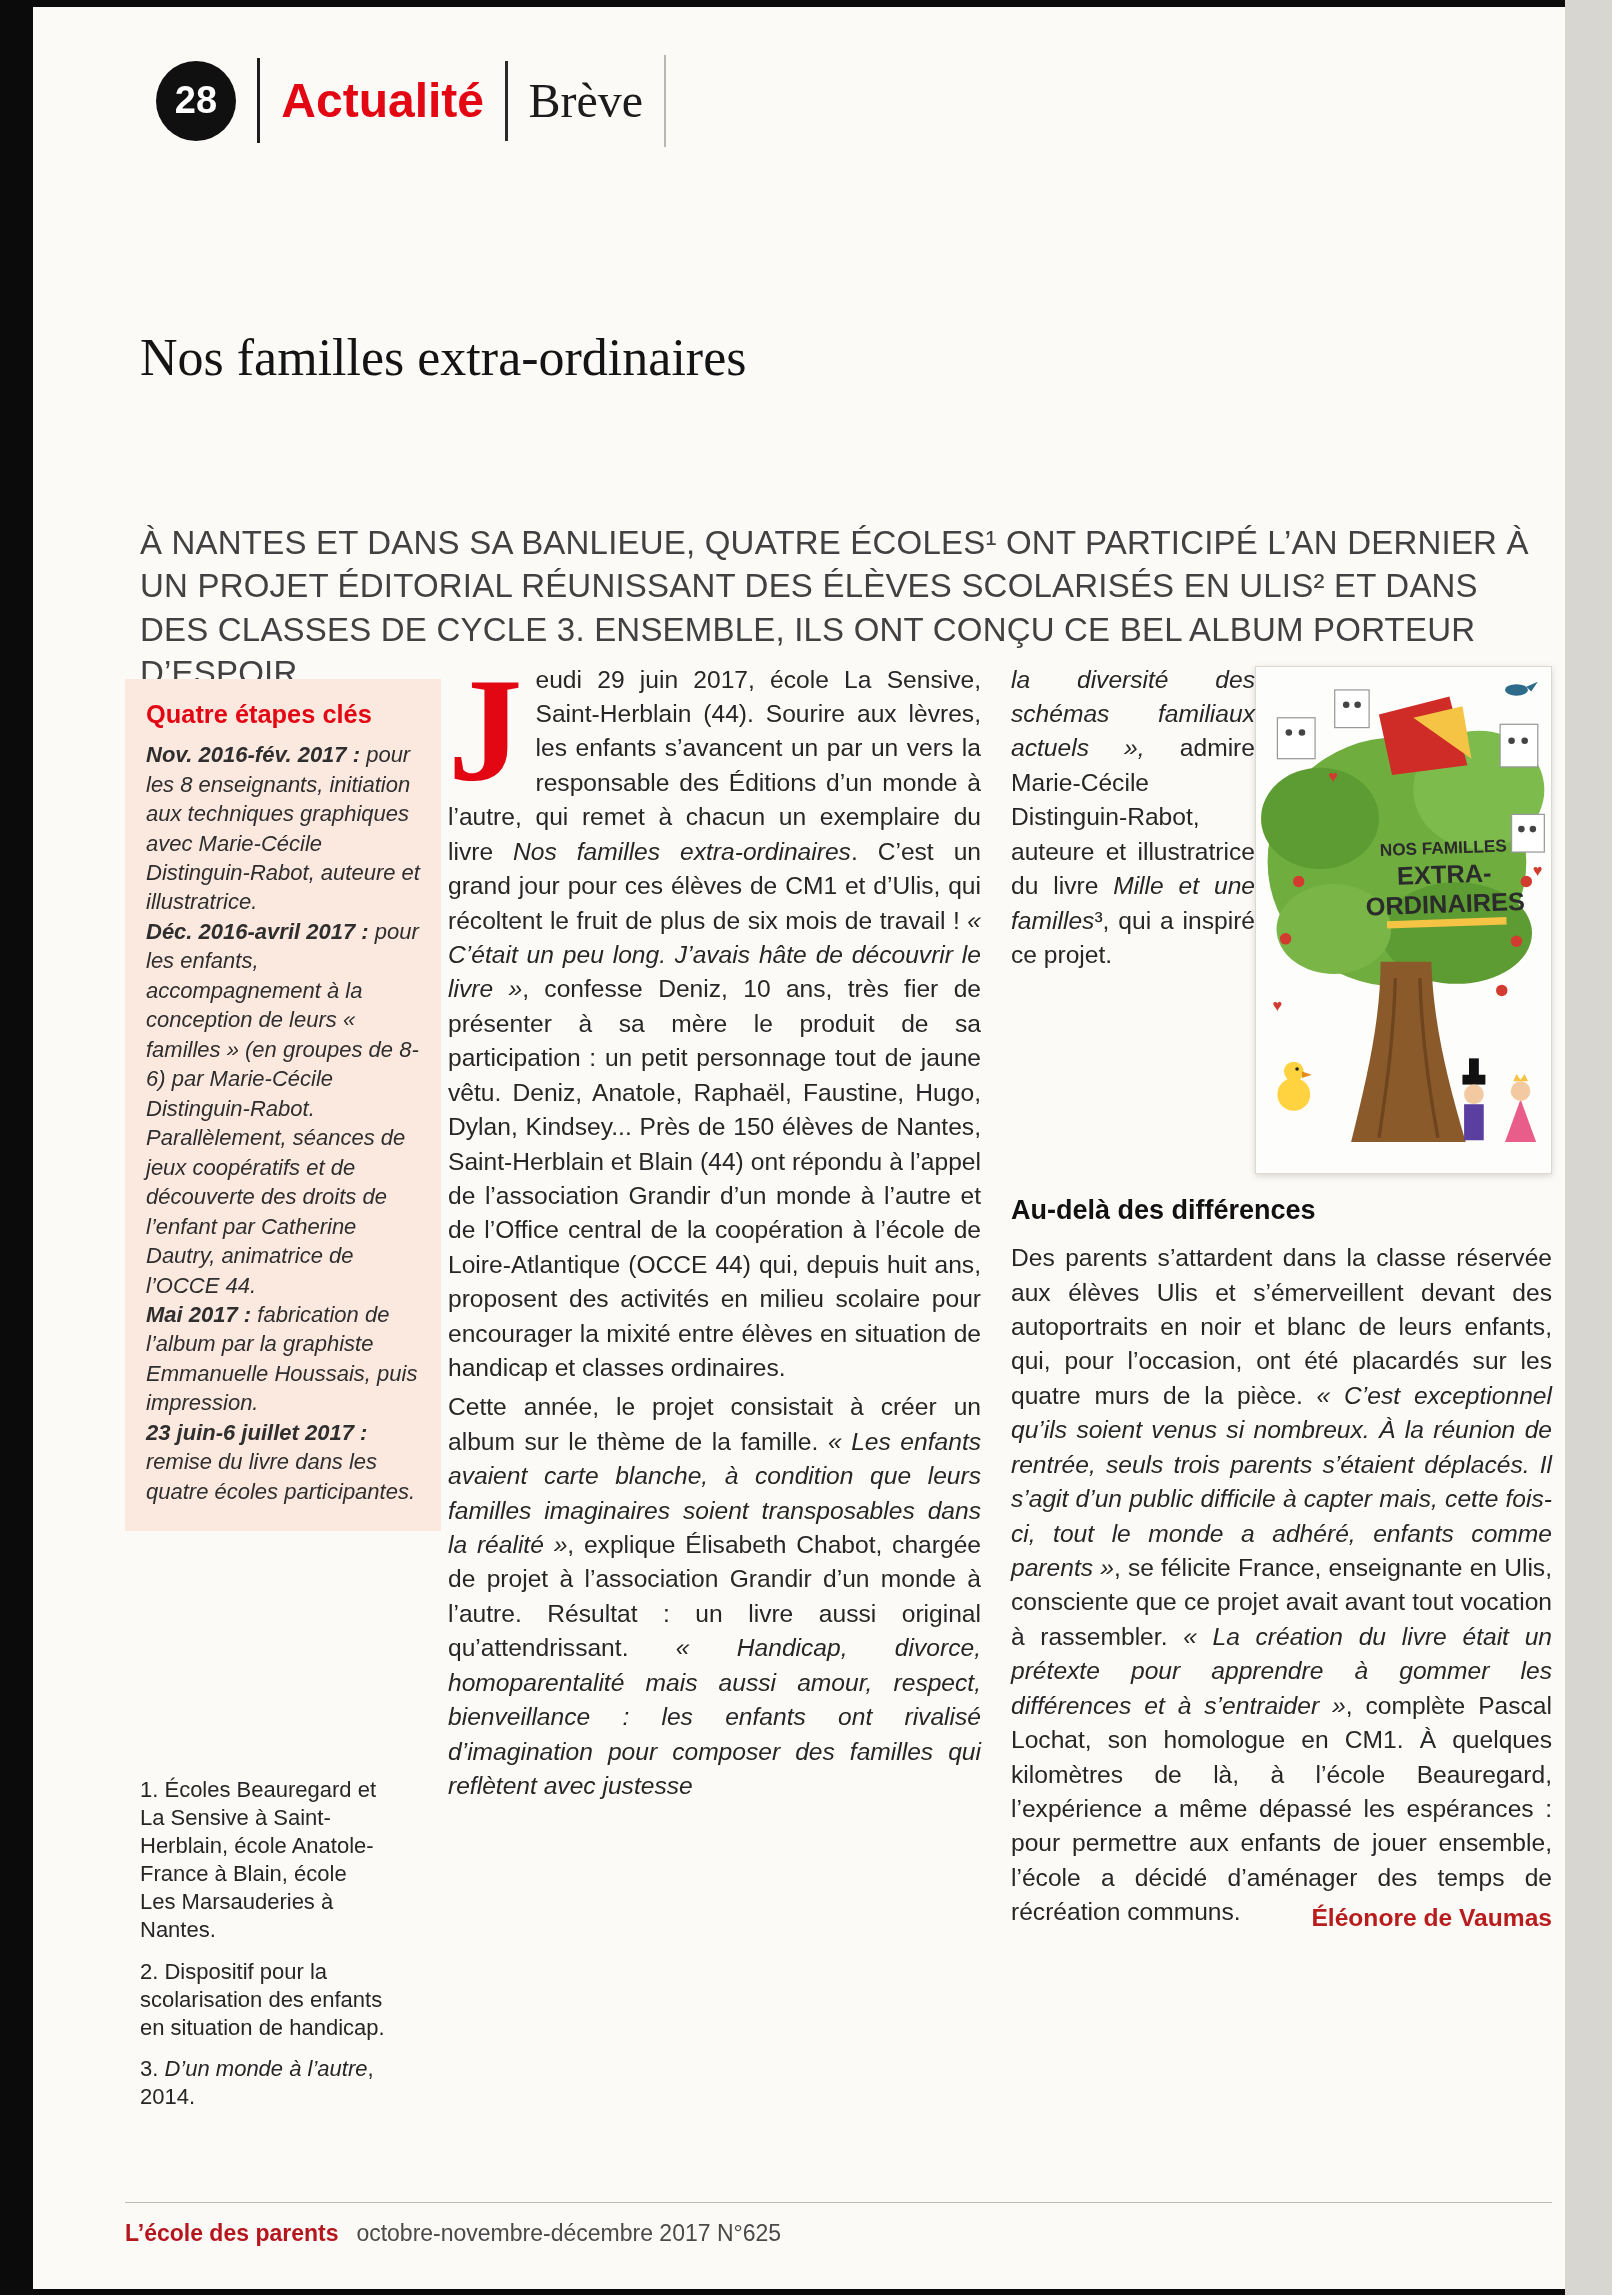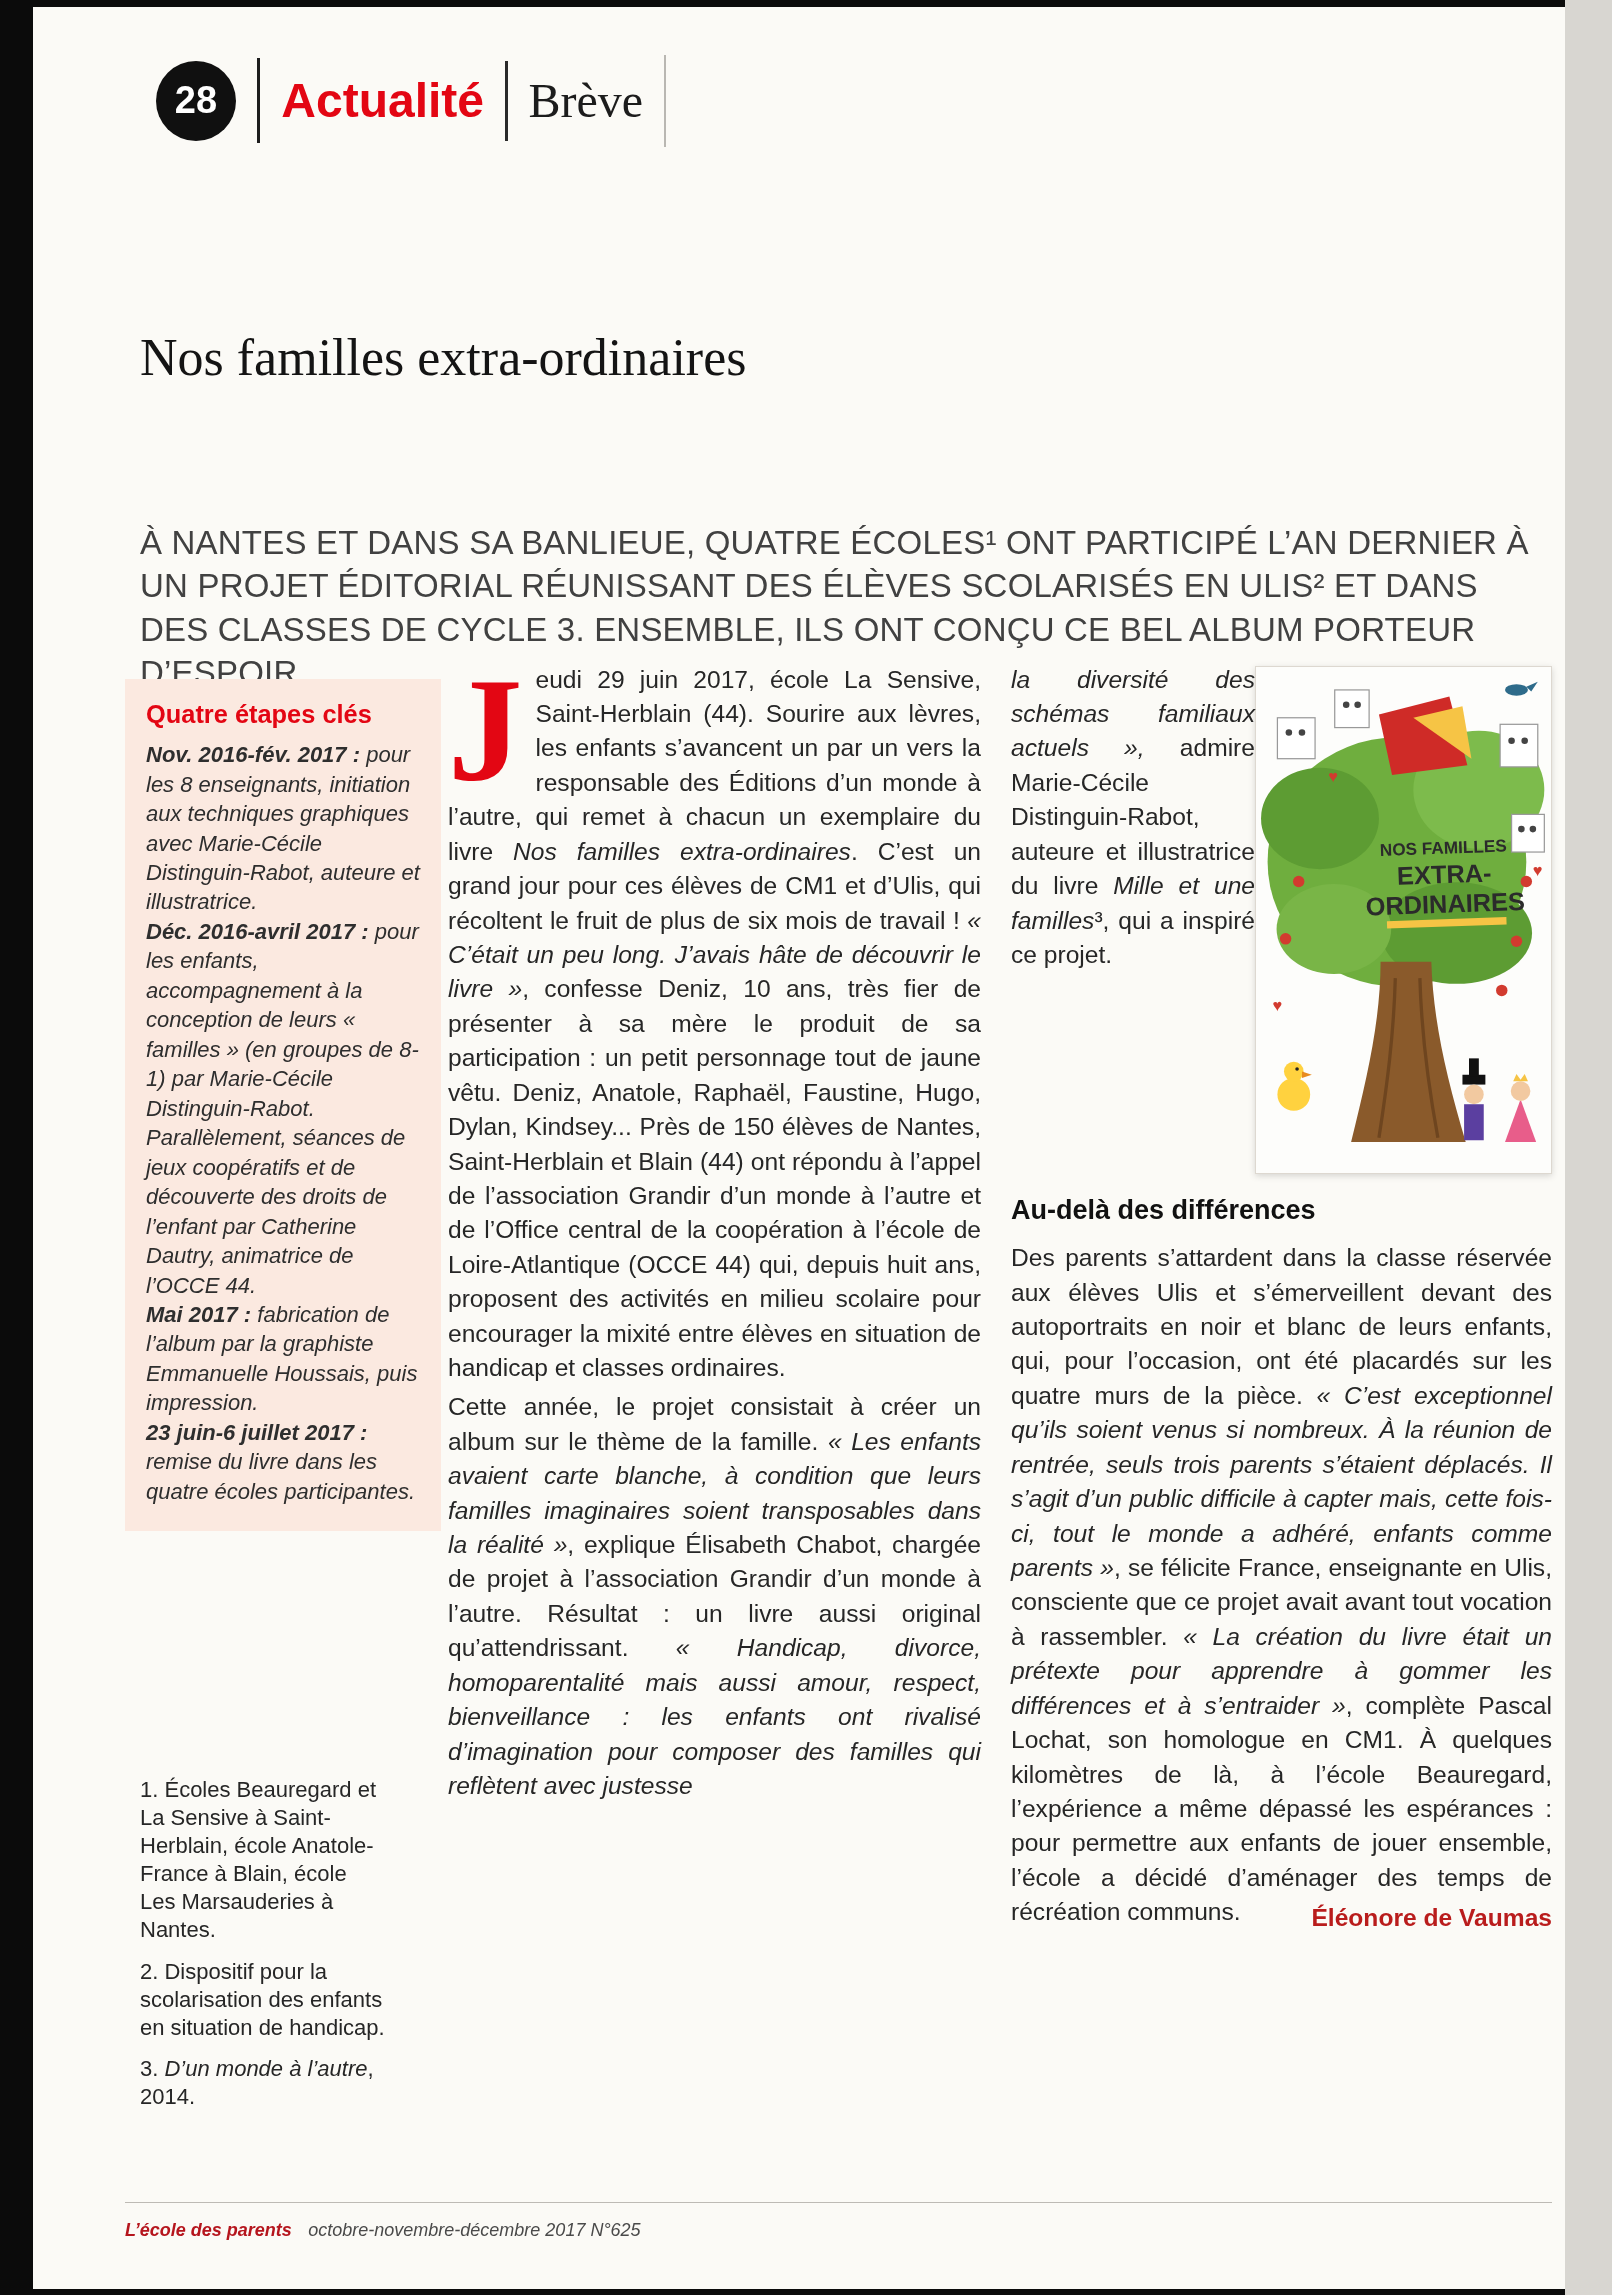--- a/index.html
+++ b/index.html
@@ -50,21 +50,21 @@
   
   .cover{float:right;width:295px;height:506px;margin:3.3px 0 18px 21px;background:#fdfdfb;
          border:0.8px solid #ddd8d0;box-shadow:0 1.6px 6.6px rgba(0,0,0,.15);}
   .cover svg{display:block;width:100%;height:100%;}
 
   .subhead{clear:both;margin:21px 0 11.5px 0;font-size:27px;font-weight:bold;color:#111;}
   .byline{margin-top:-34px;text-align:right;font-weight:bold;font-size:24.6px;color:#b91c1c;}
 
   
   .footer-rule{position:absolute;left:92px;top:2195px;width:1427px;height:1.6px;background:#bdbab4;}
-  .pagefooter{position:absolute;left:92px;top:2213px;font-size:18px;color:#4a4a4a;font-style:italic;}
+  .pagefooter{position:absolute;left:92px;top:2213px;font-size:23px;color:#4a4a4a;}
   .pagefooter .mag{font-weight:bold;color:var(--accent_dark,#c0121c);margin-right:11.5px;}
 </style>
 </head>
 <body>
 
 <div class="edge-right"></div>
 
 <div class="page">
 
   <header class="masthead">
@@ -77,21 +77,21 @@
     <div class="rubric">Brève</div>
     <div class="sep light"></div>
   </header>
 
   <h2 class="kicker">Nos familles extra-ordinaires</h2>
   <p class="standfirst">À NANTES ET DANS SA BANLIEUE, QUATRE ÉCOLES¹ ONT PARTICIPÉ L’AN DERNIER À UN PROJET ÉDITORIAL RÉUNISSANT DES ÉLÈVES SCOLARISÉS EN ULIS² ET DANS DES CLASSES DE CYCLE 3. ENSEMBLE, ILS ONT CONÇU CE BEL ALBUM PORTEUR D’ESPOIR.</p>
 
   <aside class="sidebar">
     <h3 class="sidebar-title">Quatre étapes clés</h3>
     <p class="step"><b class="step-date">Nov. 2016-fév. 2017 :</b> <span>pour les 8 enseignants, initiation aux techniques graphiques avec Marie-Cécile Distinguin-Rabot, auteure et illustratrice.</span></p>
-    <p class="step"><b class="step-date">Déc. 2016-avril 2017 :</b> <span>pour les enfants, accompagnement à la conception de leurs « familles » (en groupes de 8-1) par Marie-Cécile Distinguin-Rabot. Parallèlement, séances de jeux coopératifs et de découverte des droits de l’enfant par Catherine Dautry, animatrice de l’OCCE 44.</span></p>
+    <p class="step"><b class="step-date">Déc. 2016-avril 2017 :</b> <span>pour les enfants, accompagnement à la conception de leurs « familles » (en groupes de 8-6) par Marie-Cécile Distinguin-Rabot. Parallèlement, séances de jeux coopératifs et de découverte des droits de l’enfant par Catherine Dautry, animatrice de l’OCCE 44.</span></p>
     <p class="step"><b class="step-date">Mai 2017 :</b> <span>fabrication de l’album par la graphiste Emmanuelle Houssais, puis impression.</span></p>
     <p class="step"><b class="step-date">23 juin-6 juillet 2017 :</b> <span>remise du livre dans les quatre écoles participantes.</span></p>
   </aside>
 
   <div class="footnotes">
     <p><span>1. Écoles Beauregard et La Sensive à Saint-Herblain, école Anatole-France à Blain, école Les Marsauderies à Nantes.</span></p>
     <p><span>2. Dispositif pour la scolarisation des enfants en situation de handicap.</span></p>
     <p><span>3. </span><span class="ital">D’un monde à l’autre</span><span>, 2014.</span></p>
   </div>
 

